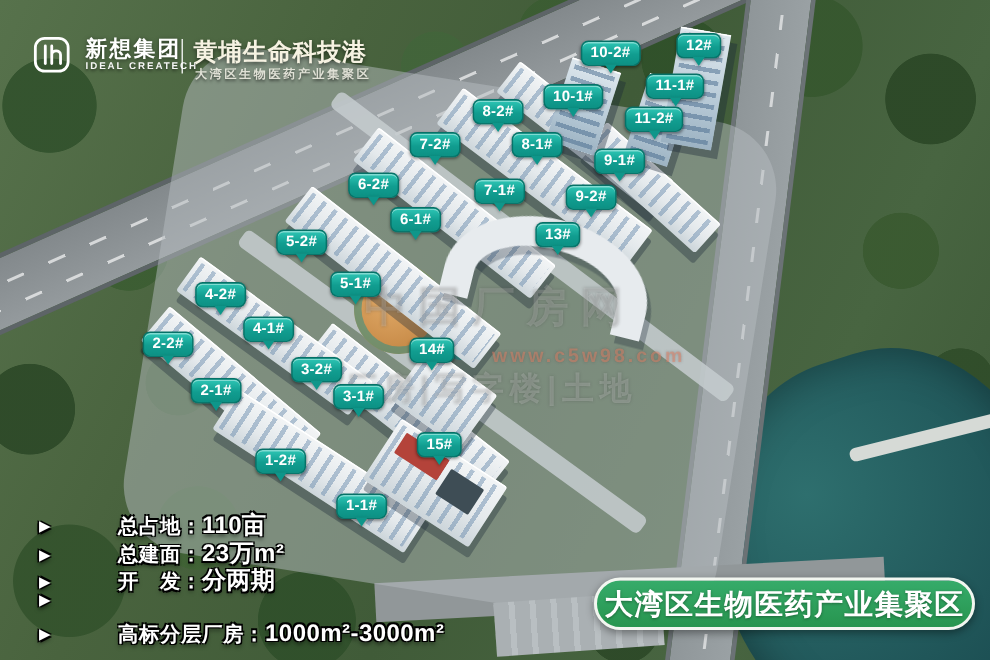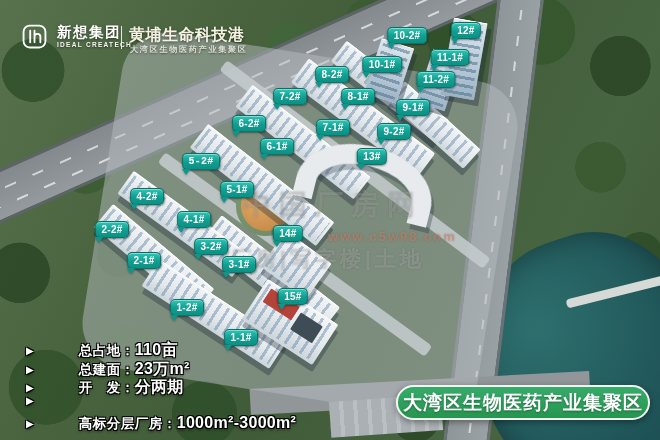--- a/index.html
+++ b/index.html
@@ -93,21 +93,21 @@
   }
   .plaza{position:absolute; left:236px; top:176px; width:60px; height:60px; z-index:19;
     border-radius:50%; background:radial-gradient(circle at 40% 35%,#e3ad6b,#c78a47 70%);
     box-shadow:inset 0 0 0 5px rgba(46,143,134,.55);}
   .plaza-small{position:absolute; left:294px; top:214px; width:26px; height:26px; z-index:19;
     border-radius:50%; background:radial-gradient(circle at 40% 35%,#4fae9f,#2e8f86);}
   .roof-red{position:absolute; left:8px; top:6px; width:34px; height:16px; background:#b4433a; border-radius:1px;}
   .roof-dark{position:absolute; left:46px; top:10px; width:26px; height:20px; background:#3e4d55; border-radius:1px;}
   
   .marker{position:absolute; z-index:40; transform:translate(-50%,-50%);
-    display:flex; flex-direction:column; align-items:flex-start; pointer-events:none;}
+    display:flex; flex-direction:column; align-items:center; pointer-events:none;}
   .marker .pill{
     background:linear-gradient(180deg,#2ec6b5 0%,#119d90 55%,#0c9184 100%);
     color:#fff; font-weight:bold; font-size:10px; line-height:1;
     padding:2.5px 5.5px; border-radius:5px; border:1px solid rgba(6,110,100,.9);
     box-shadow:0 1px 2px rgba(0,0,0,.4), inset 0 1px 0 rgba(255,255,255,.4);
     white-space:nowrap; letter-spacing:.2px;
   }
   .marker .tail{width:0; height:0; margin-top:-1px;
     border-left:4px solid transparent; border-right:4px solid transparent;
     border-top:6px solid #0e968a; filter:drop-shadow(0 1px 1px rgba(0,0,0,.3));}
@@ -206,33 +206,33 @@
         <i class="tail"></i>
       </div>
       <div class="marker" style="left: 239px; top: 267px;">
         <span class="pill">3-1#</span>
         <i class="tail"></i>
       </div>
       <div class="marker" style="left: 211px; top: 249px;">
         <span class="pill">3-2#</span>
         <i class="tail"></i>
       </div>
-      <div class="marker" style="left: 182px; top: 222px; padding-left: 24px;">
+      <div class="marker" style="left: 167px; top: 222px; padding-left: 24px;">
         <span class="pill">4-1#</span>
         <i class="tail"></i>
       </div>
       <div class="marker" style="left: 147px; top: 199px;">
         <span class="pill">4-2#</span>
         <i class="tail"></i>
       </div>
       <div class="marker" style="left: 237px; top: 192px;">
         <span class="pill">5-1#</span>
         <i class="tail"></i>
       </div>
-      <div class="marker" style="left: 201px; top: 164px; font-family: Liberation Mono, monospace;">
+      <div class="marker" style="left: 201px; top: 164px;">
         <span class="pill">5-2#</span>
         <i class="tail"></i>
       </div>
       <div class="marker" style="left: 277px; top: 149px;">
         <span class="pill">6-1#</span>
         <i class="tail"></i>
       </div>
       <div class="marker" style="left: 249px; top: 126px;">
         <span class="pill">6-2#</span>
         <i class="tail"></i>

